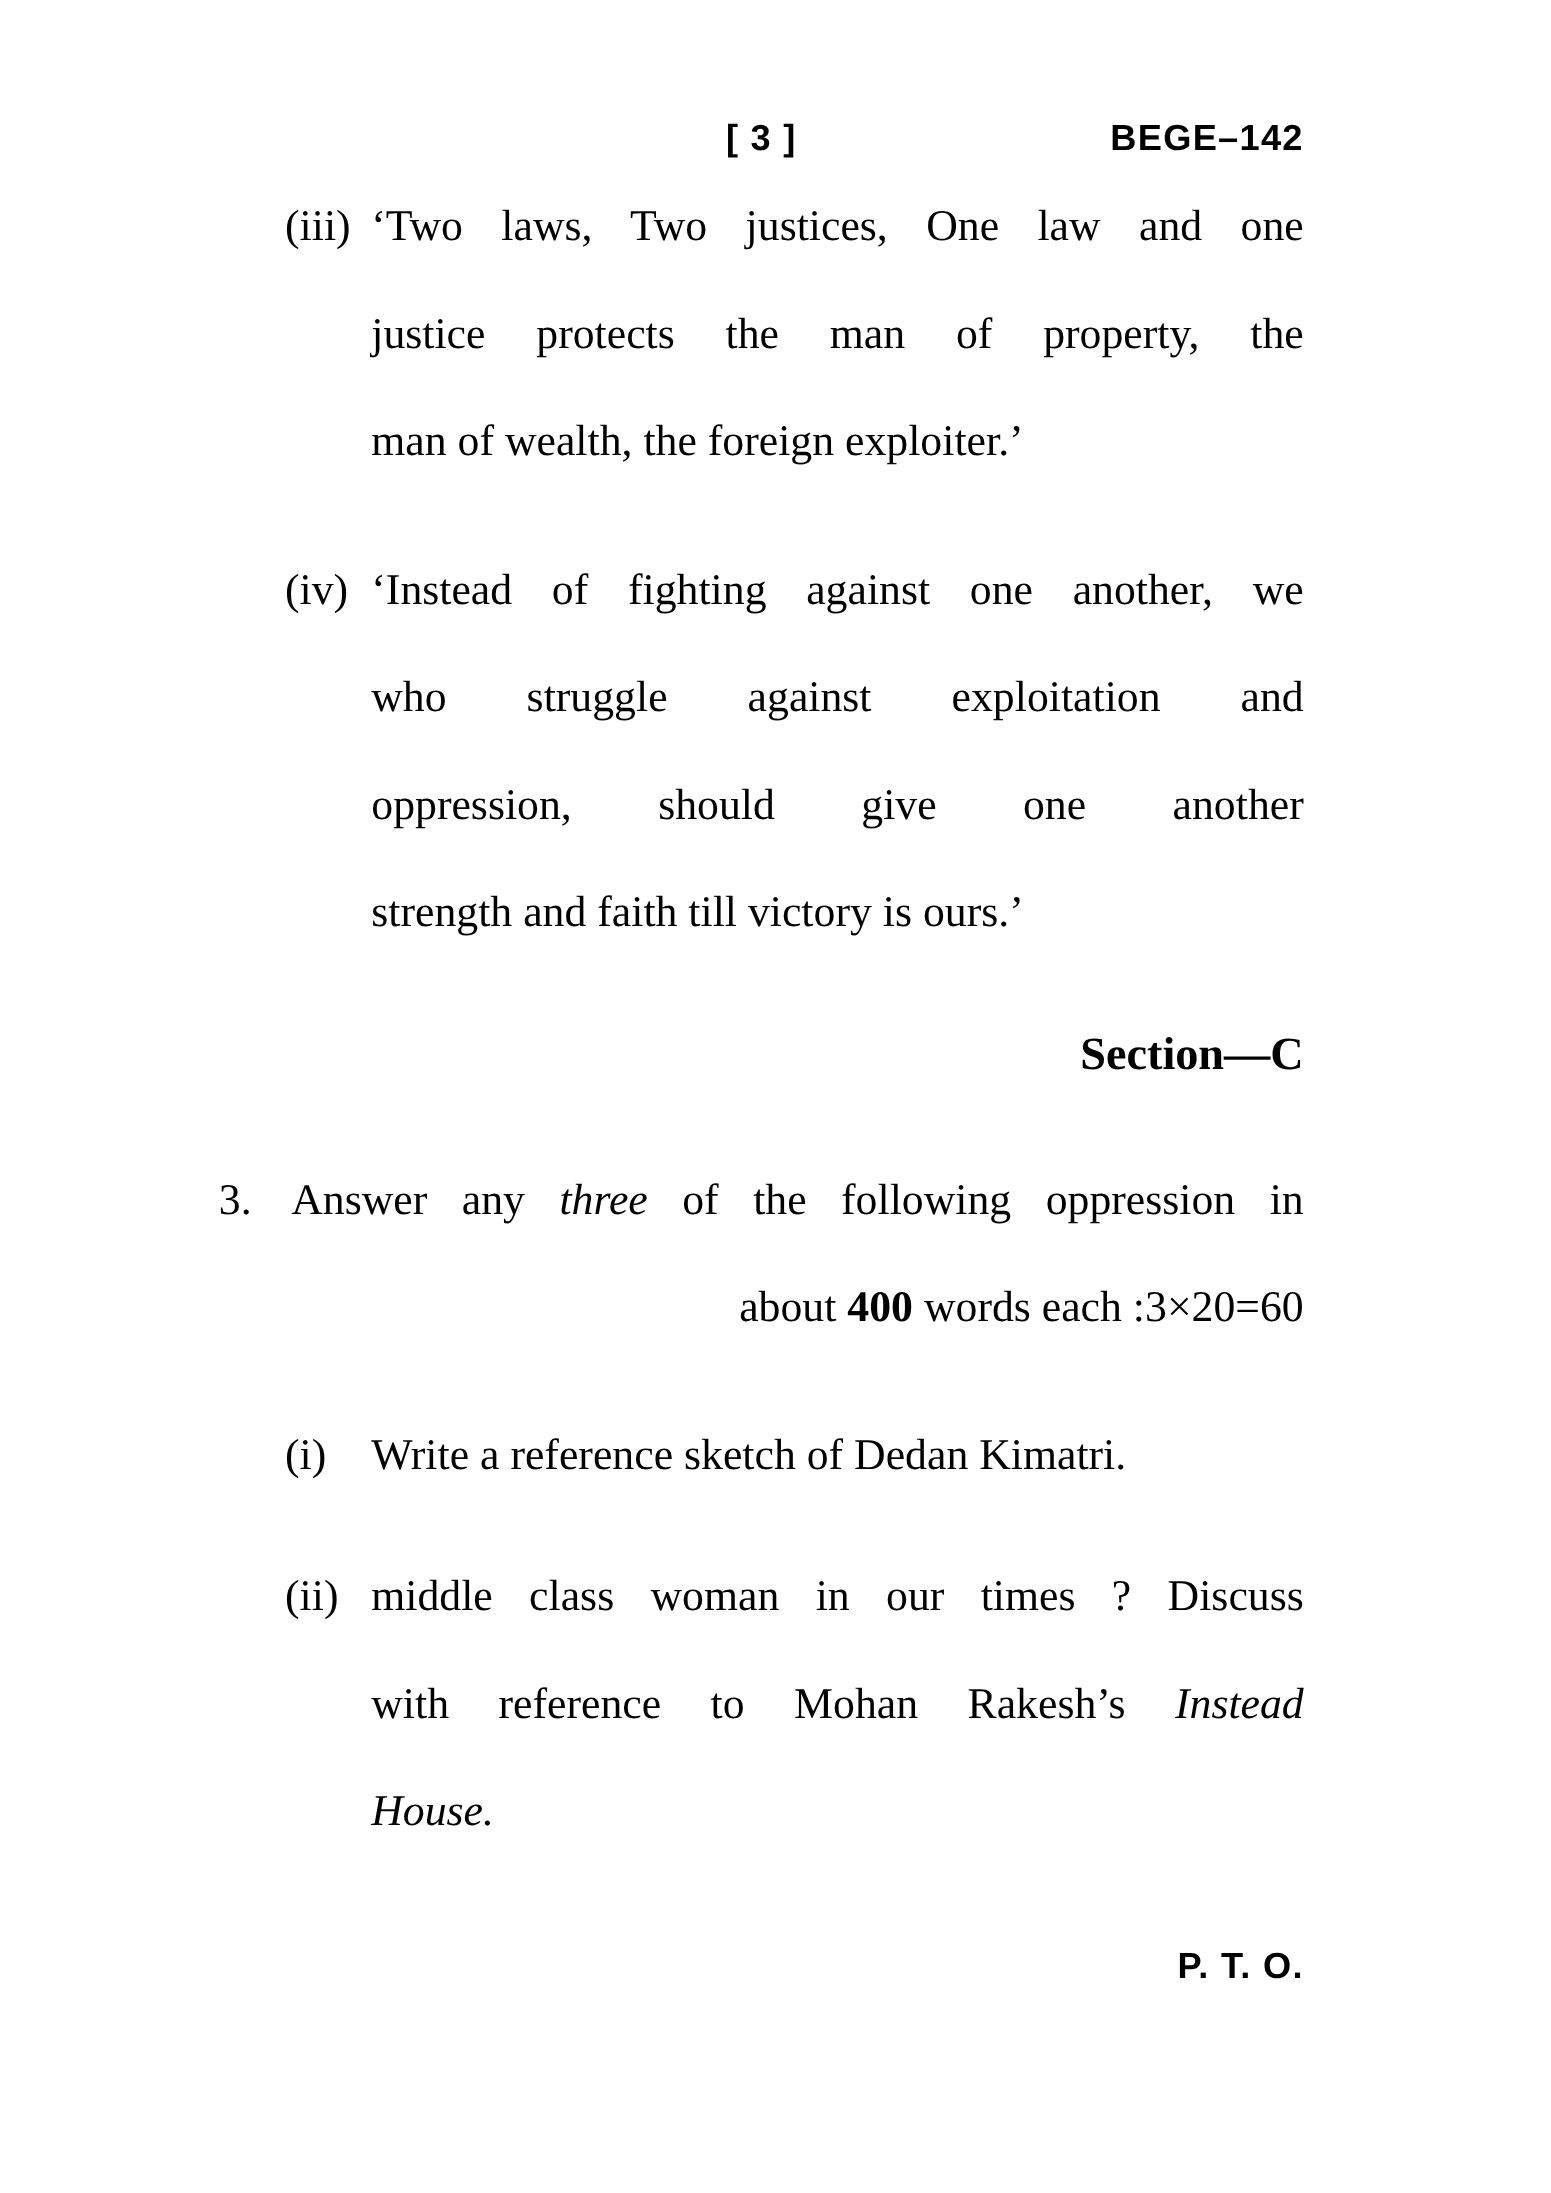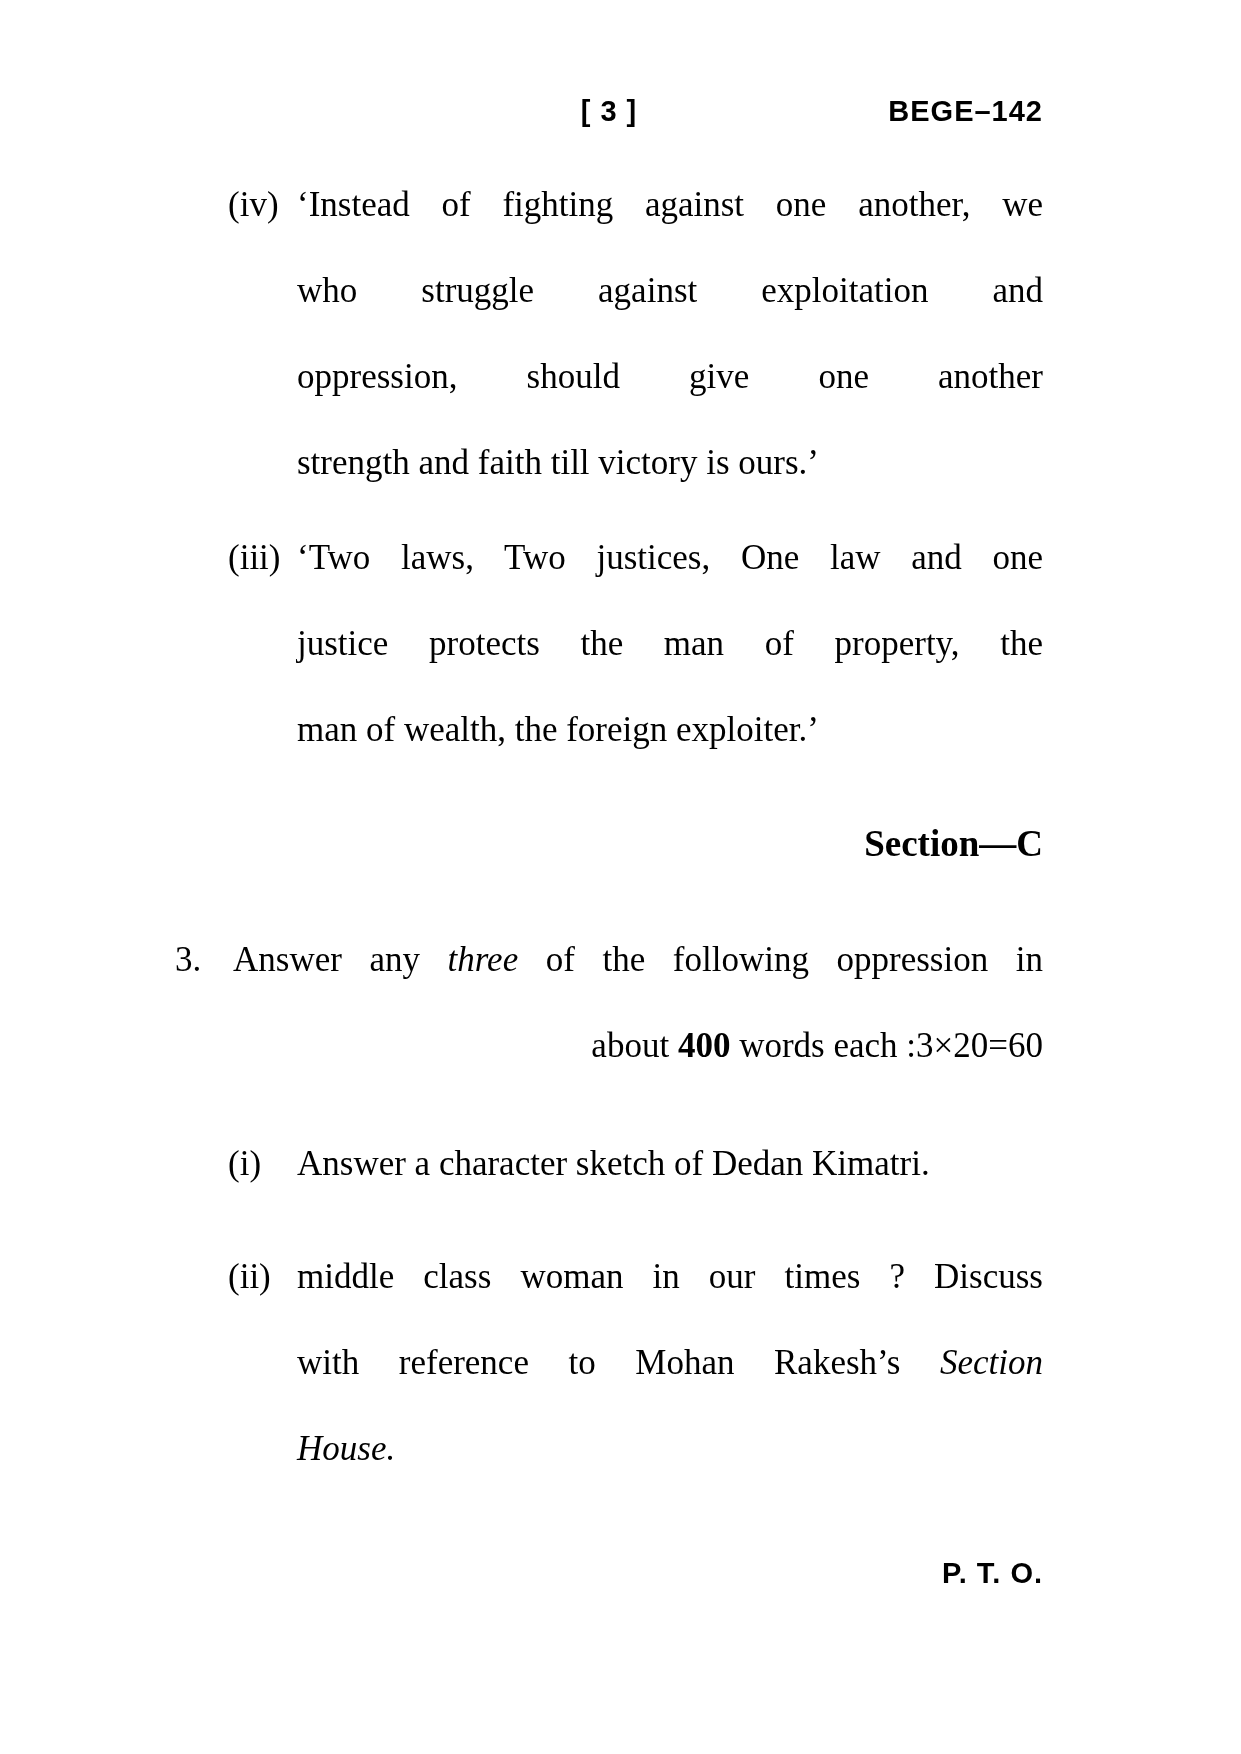--- a/index.html
+++ b/index.html
@@ -105,62 +105,62 @@
 </head>
 <body>
 
 <div class="page">
 
   <div class="page-header">
     <span>[ 3 ]</span>
     <span class="paper-code">BEGE–142</span>
   </div>
 
+  <div class="sub-item gap-first">
+    <span class="item-label">(iii)</span>
+    <div class="item-lines">
+      <div class="line just">‘Two laws, Two justices, One law and one</div>
+      <div class="line just">justice protects the man of property, the</div>
+      <div class="line">man of wealth, the foreign exploiter.’</div>
+    </div>
+  </div>
+
   <div class="sub-item gap-iv">
     <span class="item-label">(iv)</span>
     <div class="item-lines">
       <div class="line just">‘Instead of fighting against one another, we</div>
       <div class="line just">who struggle against exploitation and</div>
       <div class="line just">oppression, should give one another</div>
       <div class="line">strength and faith till victory is ours.’</div>
-    </div>
-  </div>
-
-  <div class="sub-item gap-first">
-    <span class="item-label">(iii)</span>
-    <div class="item-lines">
-      <div class="line just">‘Two laws, Two justices, One law and one</div>
-      <div class="line just">justice protects the man of property, the</div>
-      <div class="line">man of wealth, the foreign exploiter.’</div>
     </div>
   </div>
 
   <div class="section-heading gap-sec">Section—C</div>
 
   <div class="question gap-q3">
     <span class="q-num">3.</span>
     <div class="q-body">
       <div class="line just"><span>Answer any </span><span class="it">three</span><span> of the following oppression in</span></div>
       <div class="line split">
         <span><span>about </span><span class="bd">400</span><span> words each :</span></span>
         <span>3×20=60</span>
       </div>
 
       <div class="sub-item gap-i" style="margin-left:-5px">
         <span class="item-label">(i)</span>
         <div class="item-lines">
-          <div class="line">Answer a character sketch of Dedan Kimatri.</div>
+          <div class="line">Write a reference sketch of Dedan Kimatri.</div>
         </div>
       </div>
 
       <div class="sub-item gap-ii" style="margin-left:-5px">
         <span class="item-label">(ii)</span>
         <div class="item-lines">
           <div class="line just">middle class woman in our times ? Discuss</div>
-          <div class="line just"><span>with reference to Mohan Rakesh’s </span><span class="it">Section</span></div>
+          <div class="line just"><span>with reference to Mohan Rakesh’s </span><span class="it">Instead</span></div>
           <div class="line"><span class="it">House.</span></div>
         </div>
       </div>
     </div>
   </div>
 
   <div class="page-footer">
     <span>P. T. O.</span>
   </div>
 

